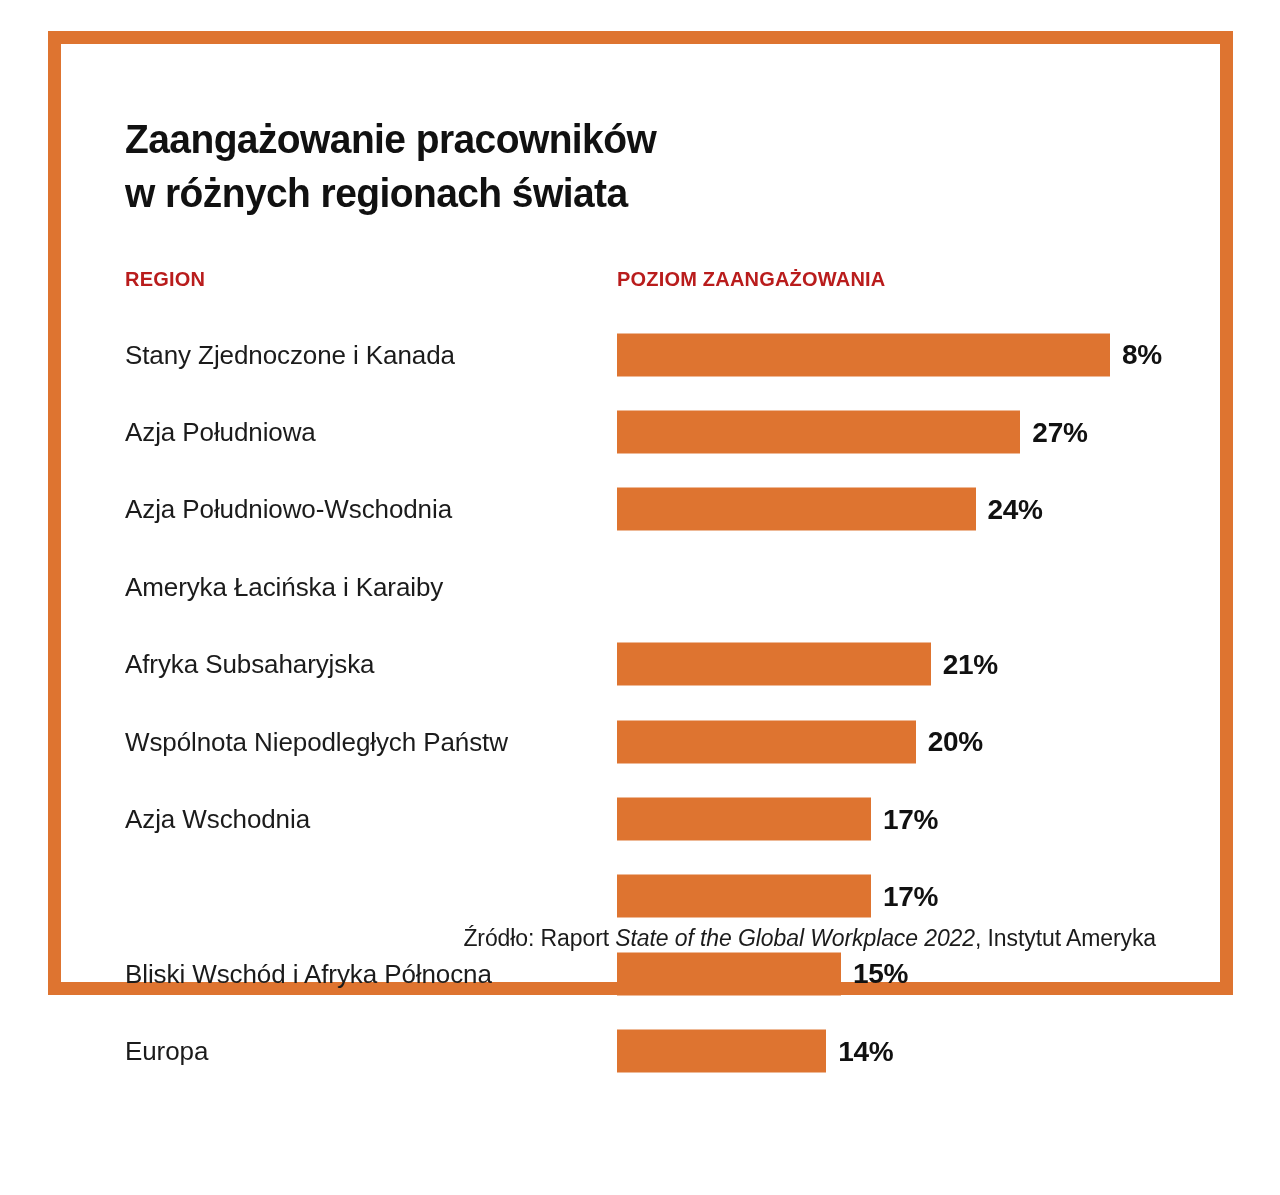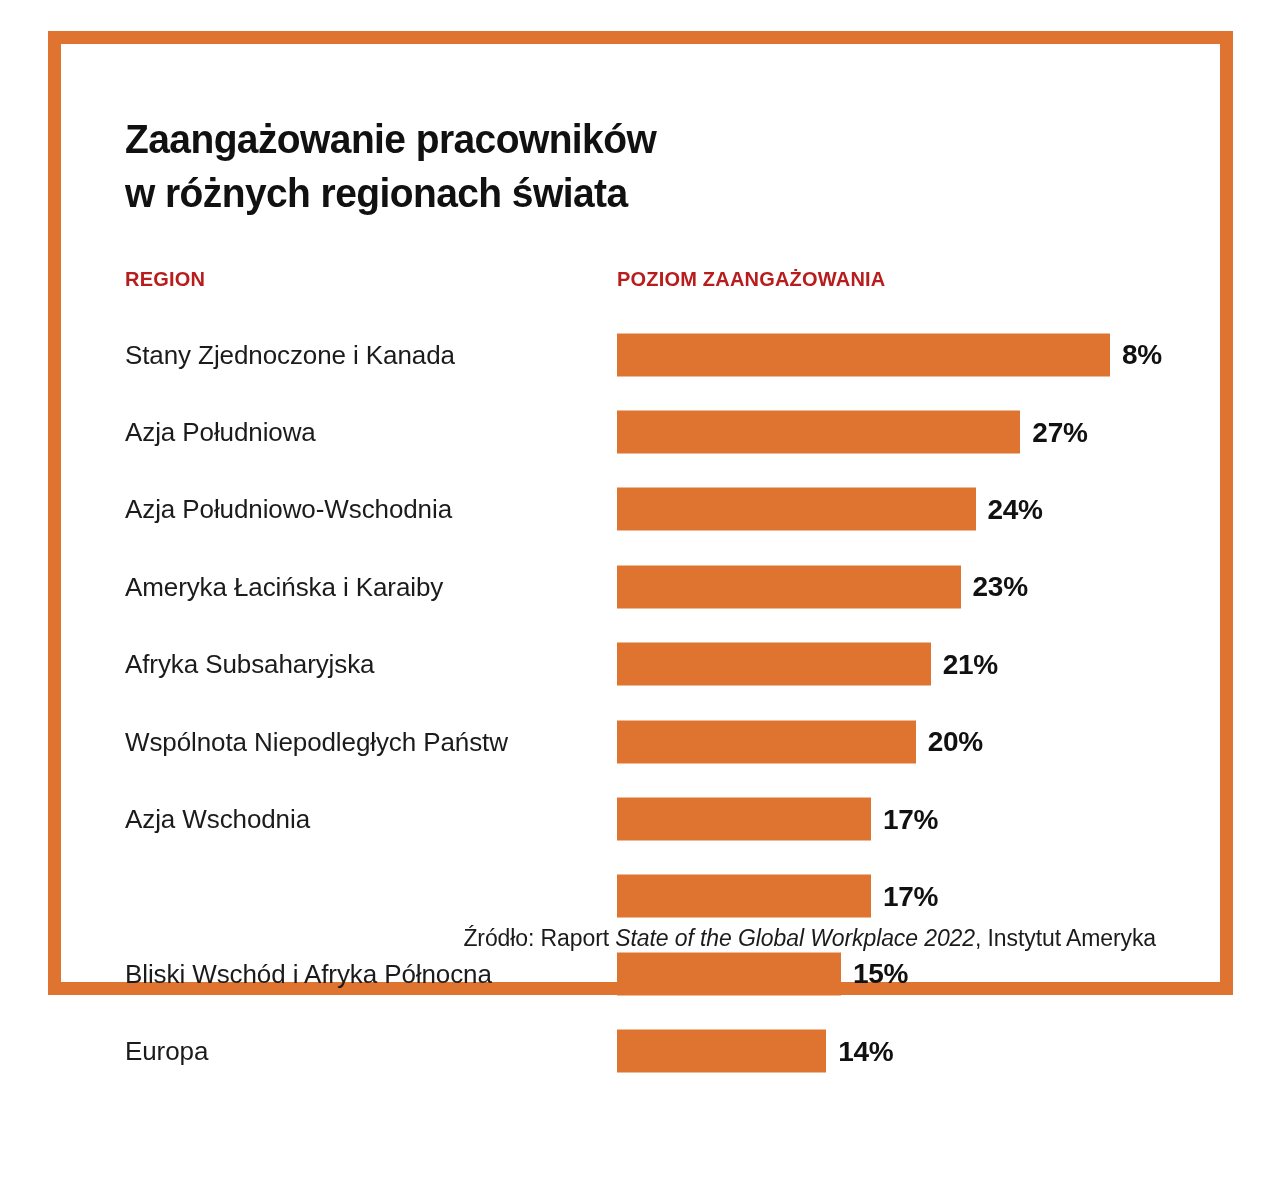--- a/index.html
+++ b/index.html
@@ -164,24 +164,20 @@
           </div>
           <div class="row">
             <div class="row-label">Azja Południowo-Wschodnia</div>
             <div class="bar-area">
               <div class="bar" style="width: 358.545px; background: rgb(222, 116, 48);"></div>
               <div class="bar-value">24%</div>
             </div>
           </div>
           <div class="row">
             <div class="row-label">Ameryka Łacińska i Karaiby</div>
-            <div class="bar-area">
-              <div class="bar" style="width: 343.606px; background: rgb(222, 116, 48);"></div>
-              <div class="bar-value">23%</div>
-            </div>
           </div>
           <div class="row">
             <div class="row-label">Afryka Subsaharyjska</div>
             <div class="bar-area">
               <div class="bar" style="width: 313.727px; background: rgb(222, 116, 48);"></div>
               <div class="bar-value">21%</div>
             </div>
           </div>
           <div class="row">
             <div class="row-label">Wspólnota Niepodległych Państw</div>

